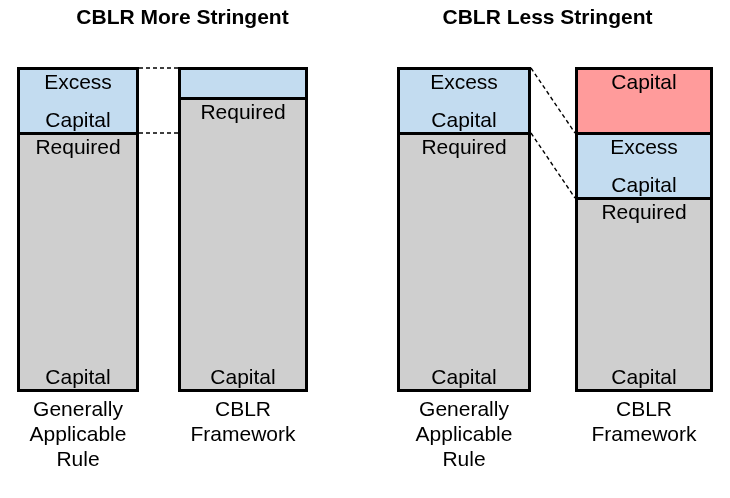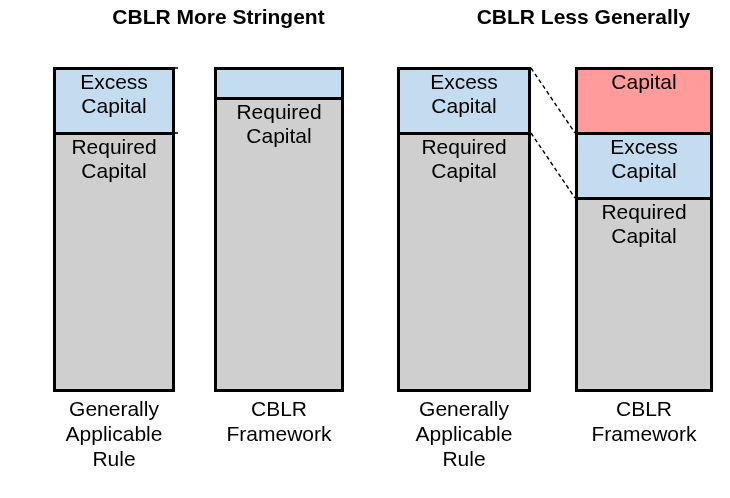--- a/index.html
+++ b/index.html
@@ -14,21 +14,20 @@
     font-family: "Liberation Sans", sans-serif;
     color: #000000;
     overflow: hidden;
   }
 
   .panel {
     position: absolute;
     top: 0;
     width: 365px;
     height: 498px;
-    margin-left: 36px;
   }
   #panel-more { left: 0; }
   #panel-less { left: 365px; }
 
   .panel-title {
     position: absolute;
     top: 4px;
     left: 0;
     width: 365px;
     text-align: center;
@@ -45,21 +44,21 @@
     border: 3px solid #000000;
     display: flex;
     flex-direction: column;
   }
 
   .seg {
     box-sizing: border-box;
     display: flex;
     flex-direction: column;
     align-items: center;
-    justify-content: flex-start;
+    justify-content: space-between;
     font-size: 21px;
     line-height: 24px;
     text-align: center;
     overflow: hidden;
   }
   .seg-blue   { background: #c3dcf0; }
   .seg-gray   { background: #cfcfcf; }
   .seg-red    { background: #ff9b9b; }
   .seg.divider-below { border-bottom: 3px solid #000000; }
   .seg .seg-line { display: block; white-space: nowrap; }
@@ -126,21 +125,21 @@
     </div>
   </div>
   <div class="bar-caption" id="cap-cblr-more">
     <span class="cap-line">CBLR</span>
     <span class="cap-line">Framework</span>
   </div>
 </div>
 
 <div class="panel" id="panel-less">
 
-  <div class="panel-title">CBLR Less Generally</div>
+  <div class="panel-title">CBLR Less Stringent</div>
 </div>
 
 <div class="bar" id="bar-gar-less" style="border-color: rgb(0, 0, 0);">
   <div class="seg seg-blue divider-below" style="height: 20.3%; background: rgb(195, 220, 240);">
     <span class="seg-line">Excess</span>
     <span class="seg-line">Capital</span>
   </div>
   <div class="seg seg-gray" style="height: 79.7%; background: rgb(207, 207, 207);">
     <span class="seg-line">Required</span>
     <span class="seg-line">Capital</span>

